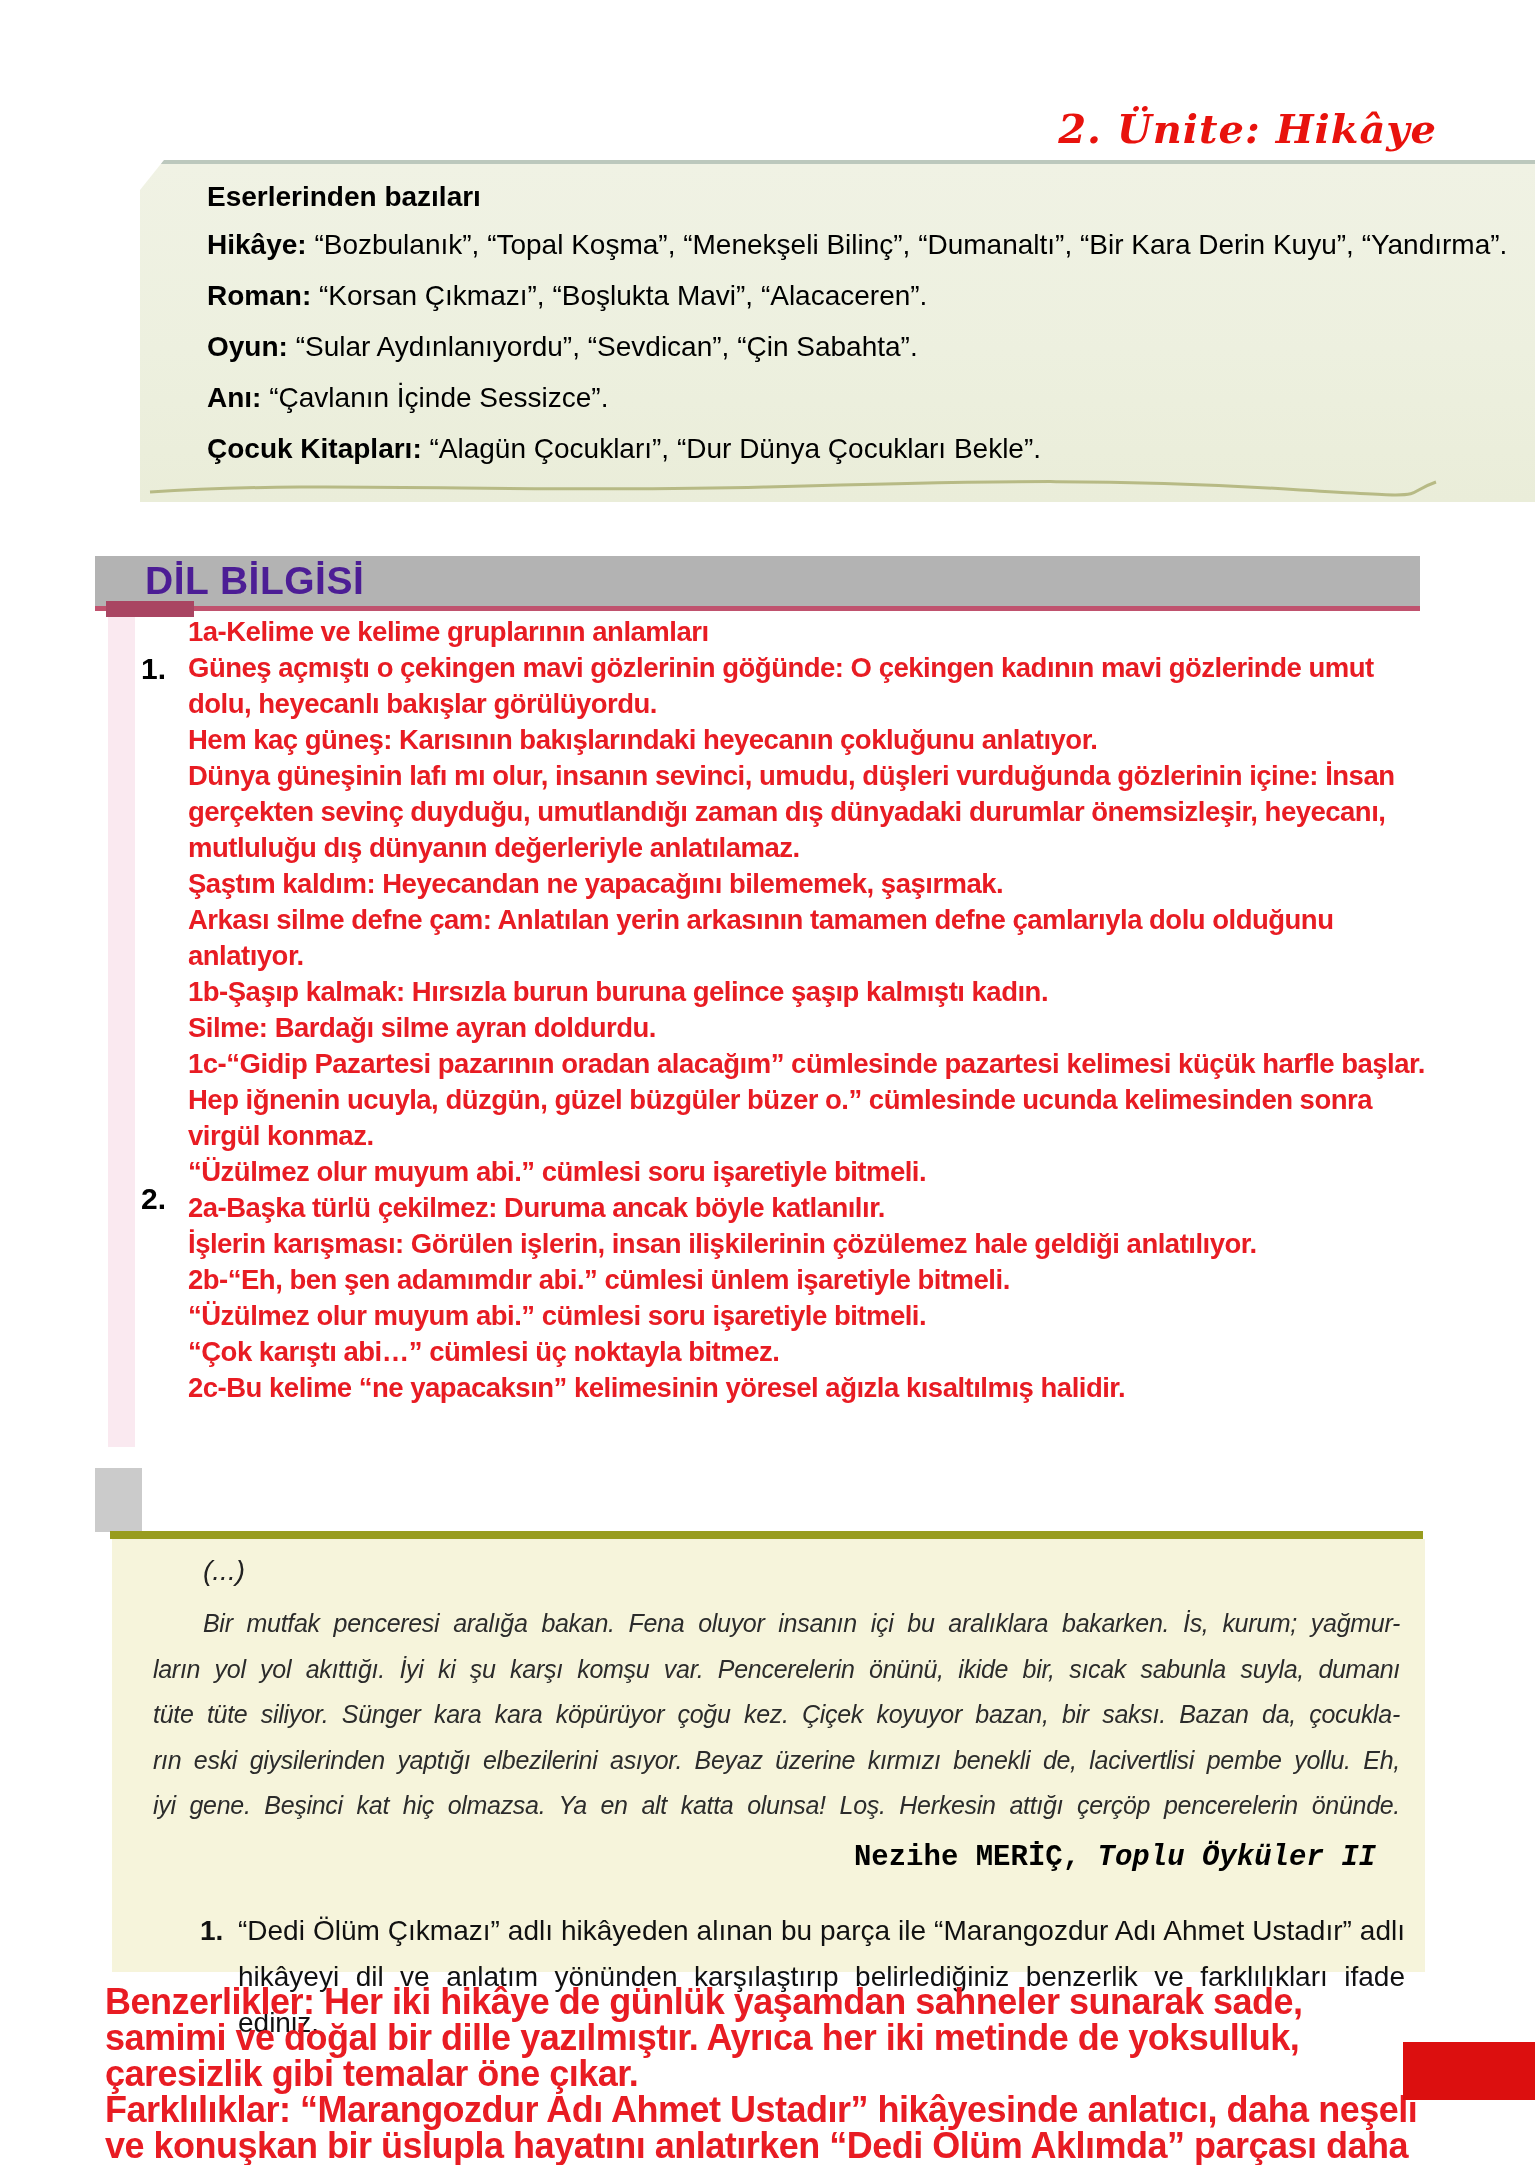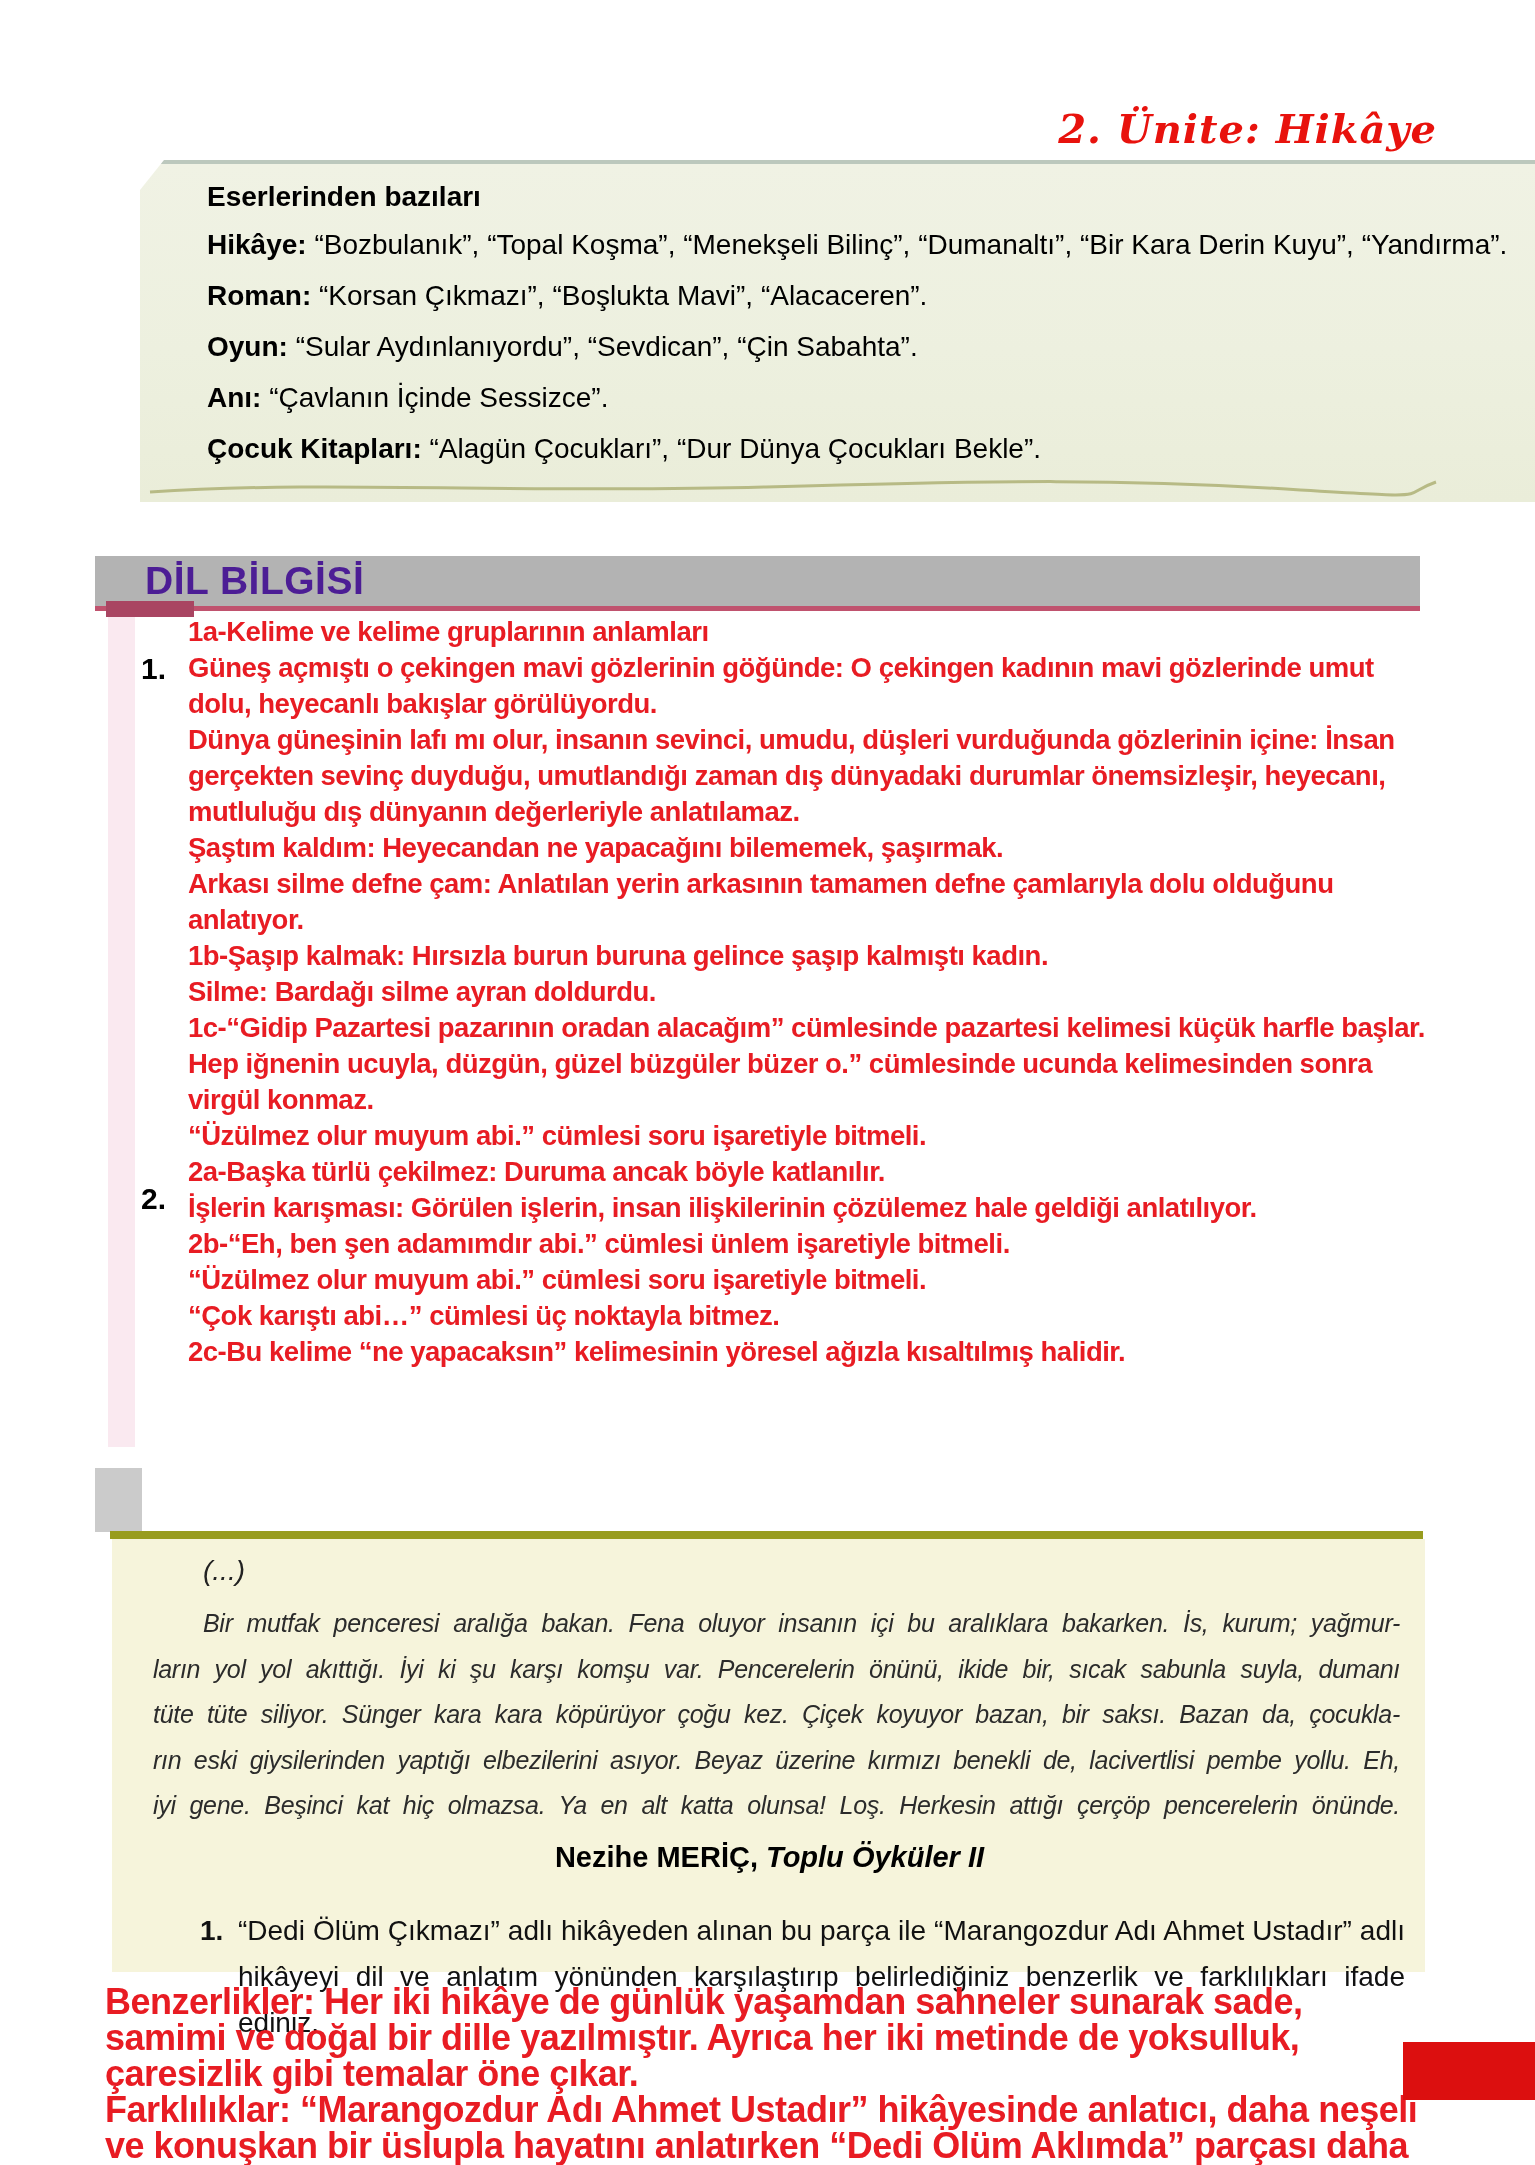--- a/index.html
+++ b/index.html
@@ -78,21 +78,21 @@
     background:#f6f4db;box-sizing:border-box;
     padding:14px 25px 0 41px;
   }
   .ellipsis{font-style:italic;font-size:28px;color:#222;text-indent:50px;margin:2px 0 14px 0;}
   .exline{
     font-style:italic;font-size:25px;color:#2b2b2b;letter-spacing:-0.3px;
     line-height:45.5px;
     text-align:justify;text-align-last:justify;
   }
   .exline.first{text-indent:50px;}
-  .attribution{text-align:center;margin:12px 14px 0 0;font-size:29px;color:#000;}
+  .attribution{text-align:right;margin:12px 24px 0 0;font-size:29px;color:#000;font-family:Liberation Mono, monospace;}
   .attribution .attr-name{font-weight:bold;}
   .attribution .attr-work{font-weight:bold;font-style:italic;}
   .question{display:flex;margin:34px 0 0 47px;width:1205px;}
   .q-num{font-weight:bold;font-size:28px;color:#111;width:38px;flex:none;line-height:46px;}
   .q-text{flex:1;font-size:28px;color:#111;line-height:46px;text-align:justify;}
 
   
   .answer-block{
     position:absolute;left:105px;top:1984px;width:1322px;
     color:#e81c23;font-weight:bold;
@@ -134,20 +134,21 @@
 
   <div class="pink-bar"></div>
   <div class="gray-block"></div>
 
   <div class="margin-num num1">1.</div>
   <div class="margin-num num2">2.</div>
 
   <div class="red-block">
     <p>1a-Kelime ve kelime gruplarının anlamları</p>
     <p>Güneş açmıştı o çekingen mavi gözlerinin göğünde: O çekingen kadının mavi gözlerinde umut dolu, heyecanlı bakışlar görülüyordu.</p>
+    <p>Hem kaç güneş: Karısının bakışlarındaki heyecanın çokluğunu anlatıyor.</p>
     <p>Dünya güneşinin lafı mı olur, insanın sevinci, umudu, düşleri vurduğunda gözlerinin içine: İnsan gerçekten sevinç duyduğu, umutlandığı zaman dış dünyadaki durumlar önemsizleşir, heyecanı, mutluluğu dış dünyanın değerleriyle anlatılamaz.</p>
     <p>Şaştım kaldım: Heyecandan ne yapacağını bilememek, şaşırmak.</p>
     <p>Arkası silme defne çam: Anlatılan yerin arkasının tamamen defne çamlarıyla dolu olduğunu anlatıyor.</p>
     <p>1b-Şaşıp kalmak: Hırsızla burun buruna gelince şaşıp kalmıştı kadın.</p>
     <p>Silme: Bardağı silme ayran doldurdu.</p>
     <p>1c-“Gidip Pazartesi pazarının oradan alacağım” cümlesinde pazartesi kelimesi küçük harfle başlar.</p>
     <p>Hep iğnenin ucuyla, düzgün, güzel büzgüler büzer o.” cümlesinde ucunda kelimesinden sonra virgül konmaz.</p>
     <p>“Üzülmez olur muyum abi.” cümlesi soru işaretiyle bitmeli.</p>
     <p>2a-Başka türlü çekilmez: Duruma ancak böyle katlanılır.</p>
     <p>İşlerin karışması: Görülen işlerin, insan ilişkilerinin çözülemez hale geldiği anlatılıyor.</p>

